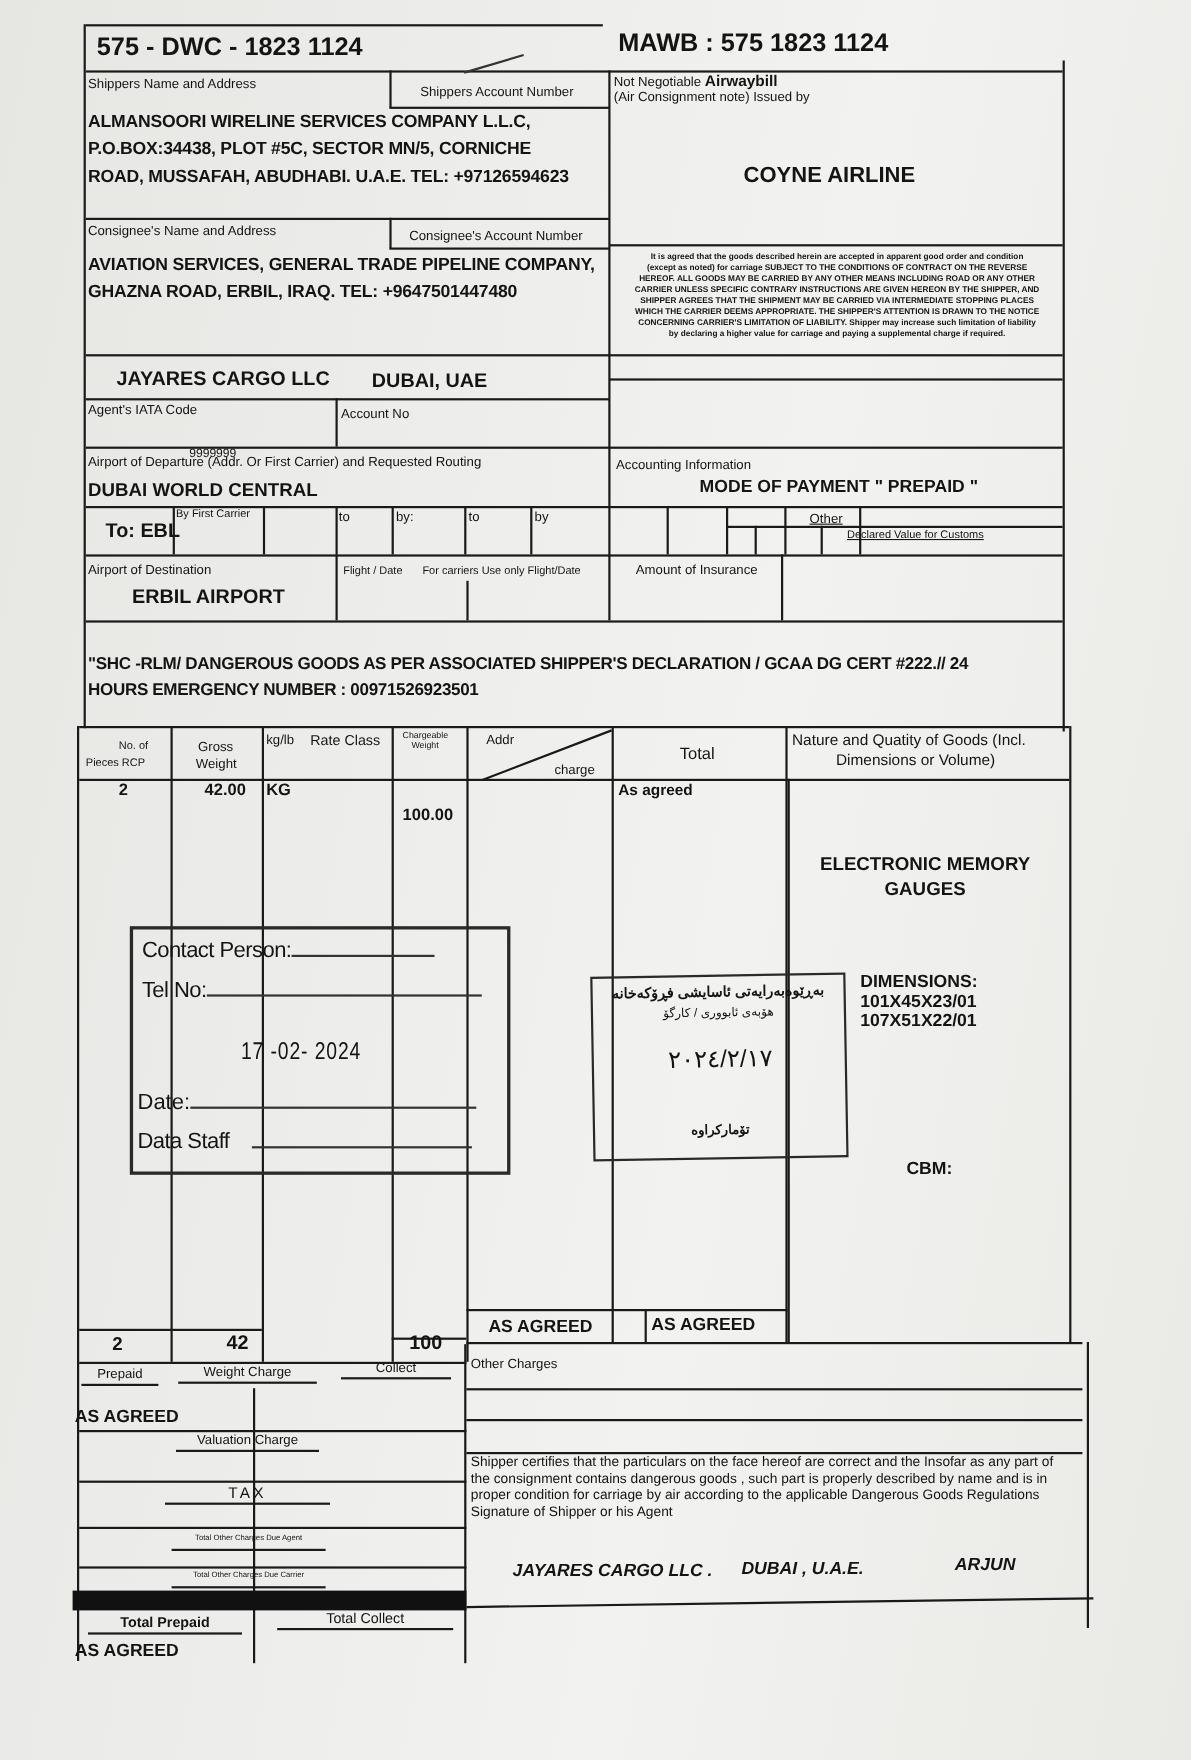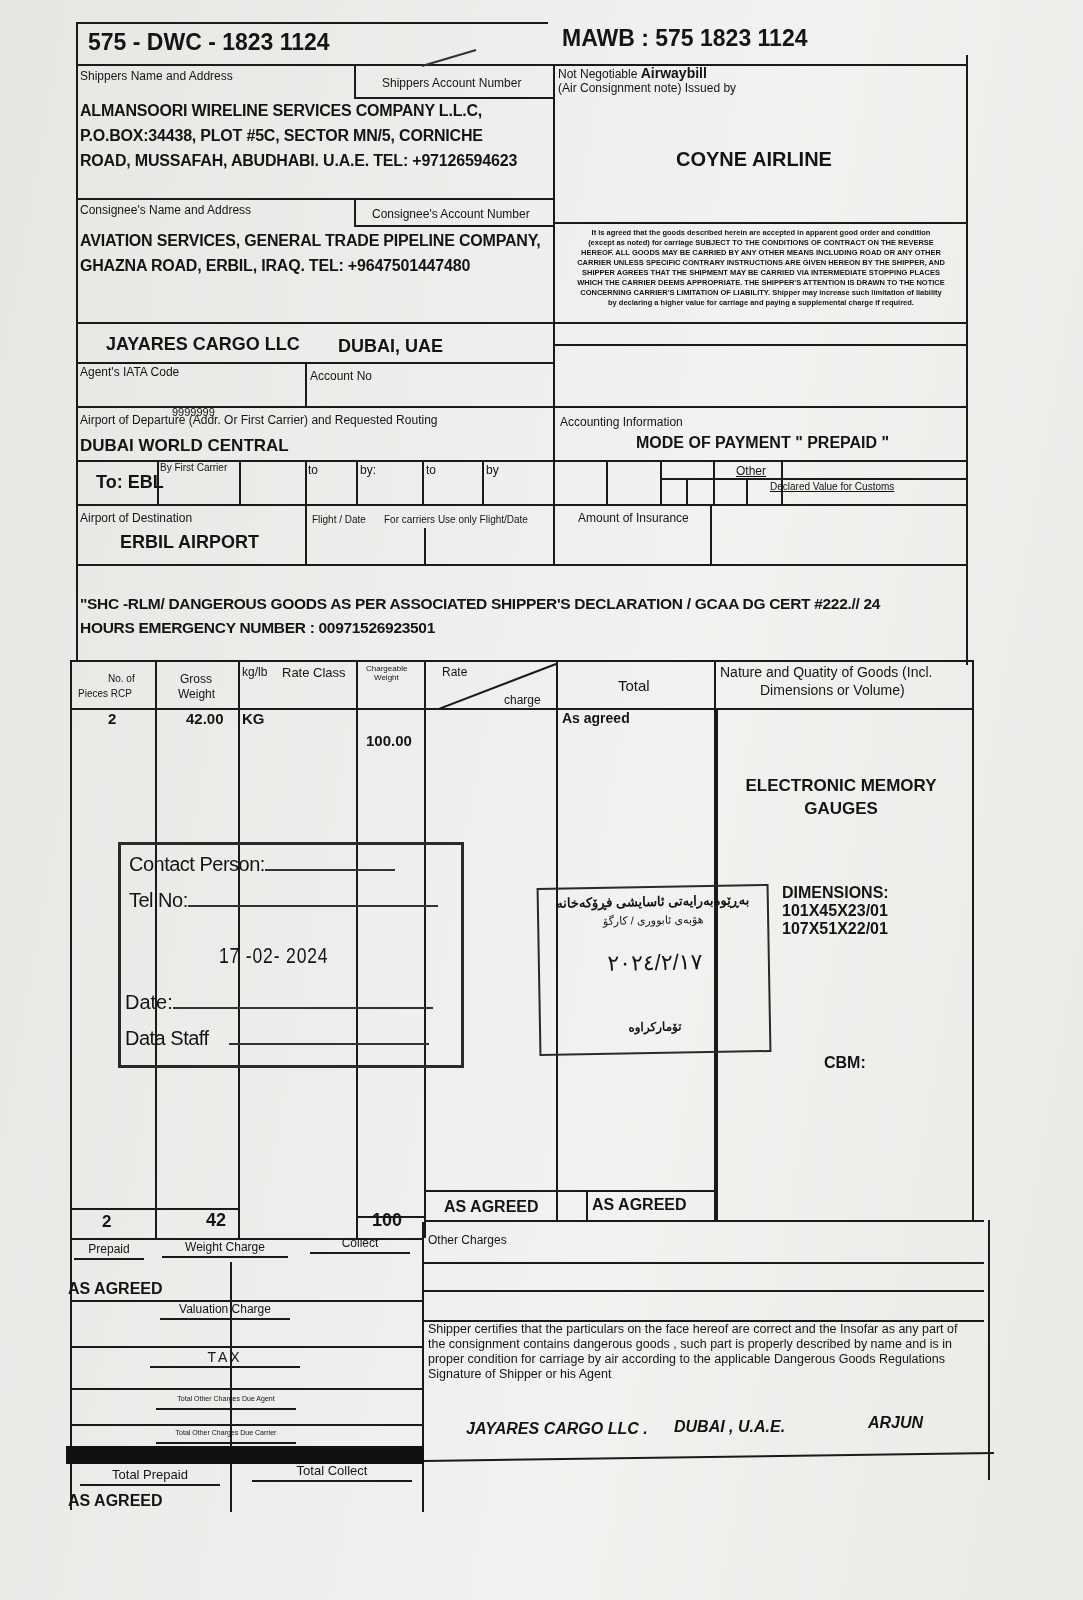--- a/index.html
+++ b/index.html
@@ -131,21 +131,21 @@
   <div class="ln v" style="left:972px;top:660px;height:560px;"></div>
 
   <div class="lbl sm" style="left:108px;top:673px;">No. of</div>
   <div class="lbl sm" style="left:78px;top:688px;">Pieces  RCP</div>
   <div class="lbl" style="left:180px;top:673px;">Gross</div>
   <div class="lbl" style="left:178px;top:688px;">Weight</div>
   <div class="lbl" style="left:242px;top:666px;">kg/lb</div>
   <div class="lbl" style="left:282px;top:666px;font-size:13px;">Rate Class</div>
   <div class="lbl xs" style="left:366px;top:664px;">Chargeable</div>
   <div class="lbl xs" style="left:374px;top:673px;">Weight</div>
-  <div class="lbl" style="left:442px;top:666px;">Rate</div>
+  <div class="lbl" style="left:442px;top:666px;">Addr</div>
   <div class="lbl" style="left:504px;top:694px;">charge</div>
   <svg class="abs" style="left:436px;top:662px;" width="122" height="48">
       <line x1="0" y1="48" x2="120" y2="2" stroke="#1a1a1a" stroke-width="2"></line>
     </svg>
   <div class="lbl" style="left:618px;top:678px;font-size:15px;line-height:16px;">Total</div>
   <div class="lbl" style="left:720px;top:664px;font-size:14px;line-height:16px;">Nature and Quatity of Goods  (Incl.</div>
   <div class="lbl" style="left:760px;top:682px;font-size:14px;line-height:16px;">Dimensions or Volume)</div>
 
   <div class="ln h" style="left:72px;top:708px;width:900px;"></div>
 
@@ -214,21 +214,21 @@
 
   <div class="trap" style="left:160px;top:1300px;width:130px;">Valuation Charge</div>
   <div class="ln h" style="left:72px;top:1346px;width:352px;"></div>
   <div class="ln h" style="left:424px;top:1320px;width:560px;"></div>
   <div class="trap" style="left:150px;top:1348px;width:150px;font-size:14px;letter-spacing:3px;">TAX</div>
   <div class="ln h" style="left:72px;top:1388px;width:352px;"></div>
   <div class="trap" style="left:156px;top:1390px;width:140px;font-size:7px;">Total Other Charges Due Agent</div>
   <div class="ln h" style="left:72px;top:1424px;width:352px;"></div>
   <div class="trap" style="left:156px;top:1424px;width:140px;font-size:7px;">Total Other Charges Due Carrier</div>
   <div class="abs" style="left:66px;top:1446px;width:358px;height:18px;background:#111;"></div>
-  <div class="trap" style="left:80px;top:1466px;width:140px;font-size:13px;">Total Prepaid</div>
+  <div class="trap" style="left:80px;top:1466px;width:140px;font-size:13px;font-weight:bold;">Total Prepaid</div>
   <div class="trap" style="left:252px;top:1462px;width:160px;font-size:13px;">Total Collect</div>
   <div class="val" style="left:68px;top:1492px;font-size:16px;">AS AGREED</div>
 
   <div class="abs" style="left:428px;top:1322px;font-size:12.5px;line-height:15px;">
     <div>Shipper certifies that the particulars on the face hereof are correct and the Insofar as any part of</div>
     <div>the consignment contains dangerous goods , such part is properly described by name and is in</div>
     <div>proper condition for carriage by air according to the applicable Dangerous Goods Regulations</div>
     <div>Signature of Shipper or his Agent</div>
   </div>
   <div class="abs" style="left:466px;top:1420px;font-size:16px;font-weight:bold;font-style:italic;">JAYARES CARGO LLC .</div>

